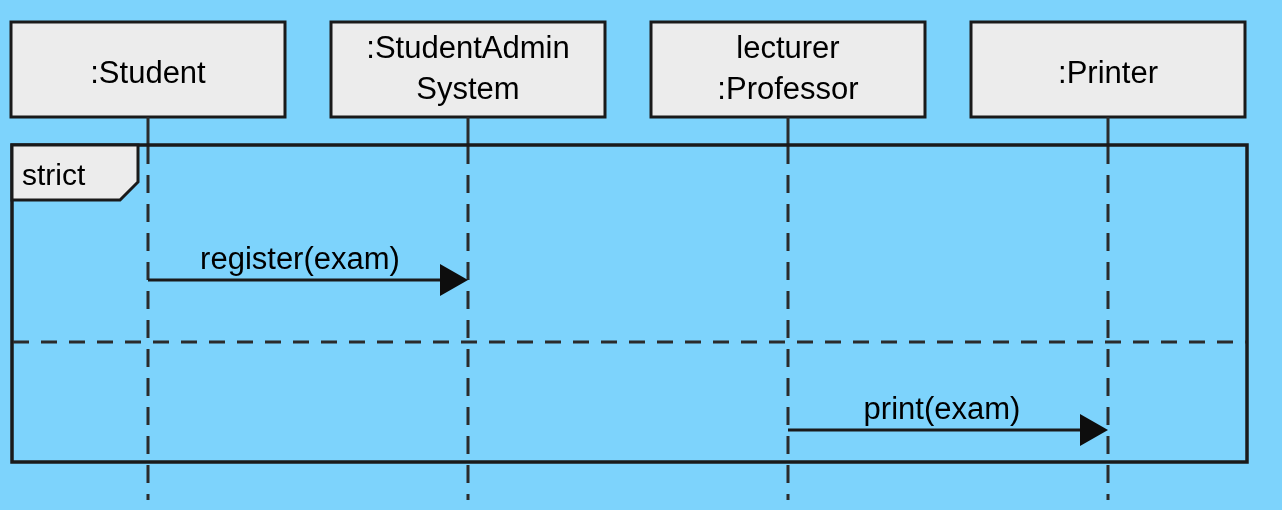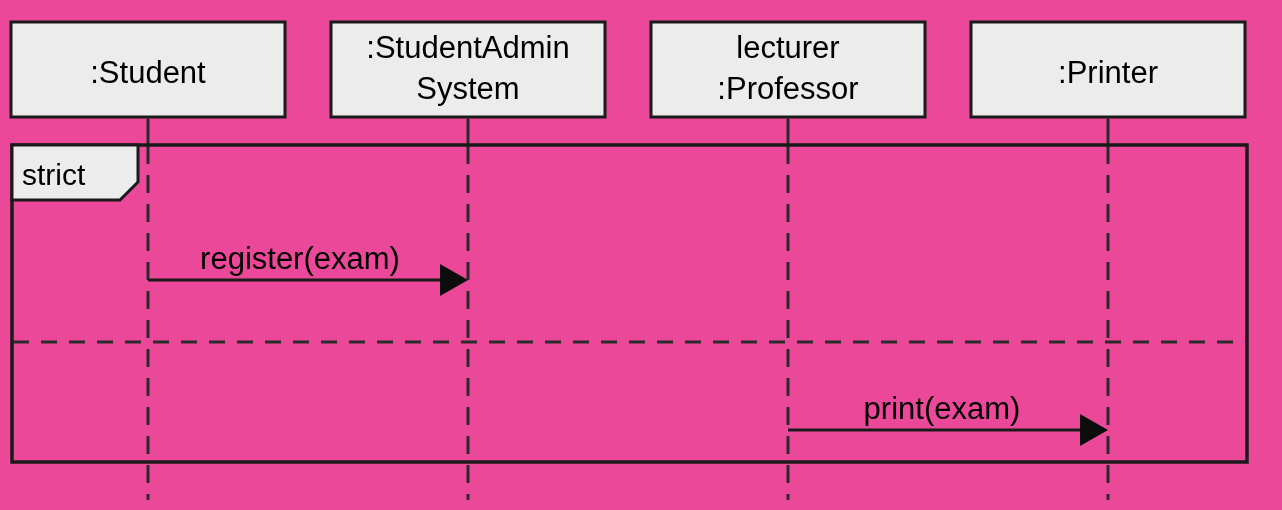--- a/index.html
+++ b/index.html
@@ -10,21 +10,21 @@
   body {
     width: 1282px;
     height: 510px;
     overflow: hidden;
     font-family: "Liberation Sans", sans-serif;
   }
   #diagram-root {
     position: relative;
     width: 1282px;
     height: 510px;
-    background: #ec4899;
+    background: #7dd3fc;
   }
   svg.diagram {
     display: block;
     width: 1282px;
     height: 510px;
   }
   .lifeline-box {
     fill: #ececec;
     stroke: #1a1a1a;
     stroke-width: 3;

